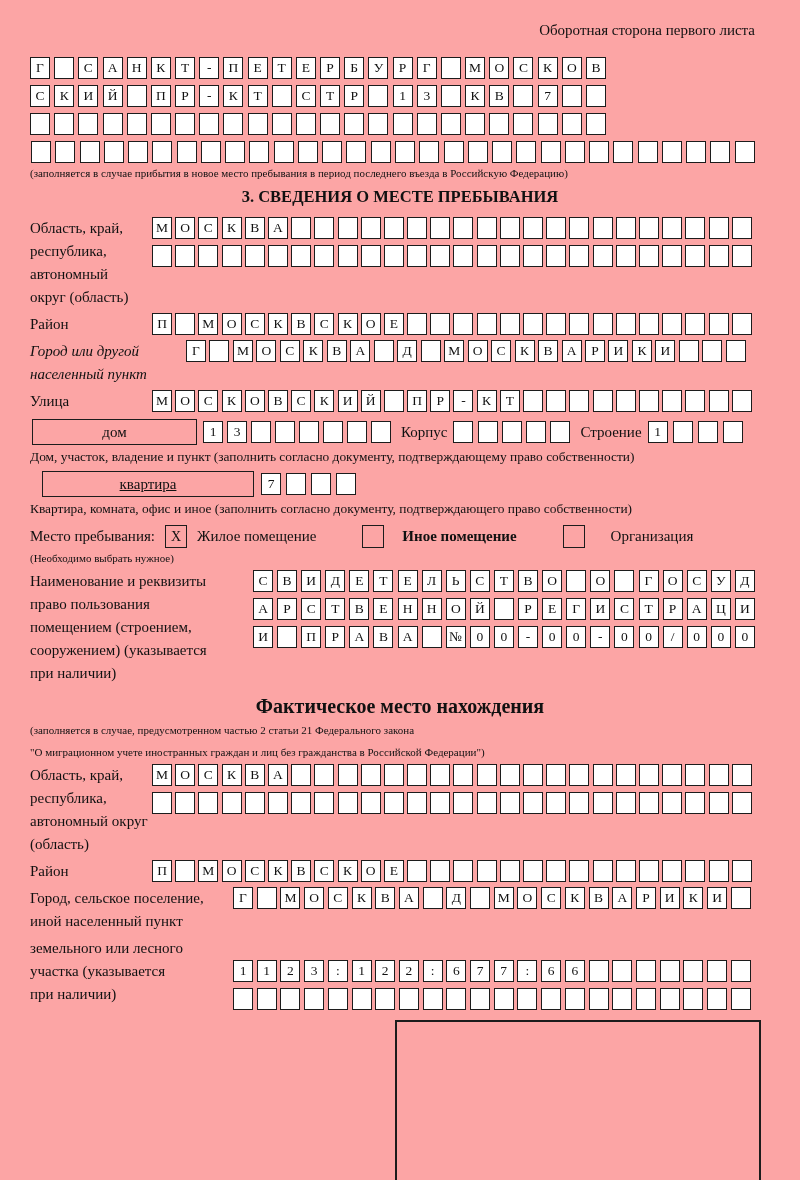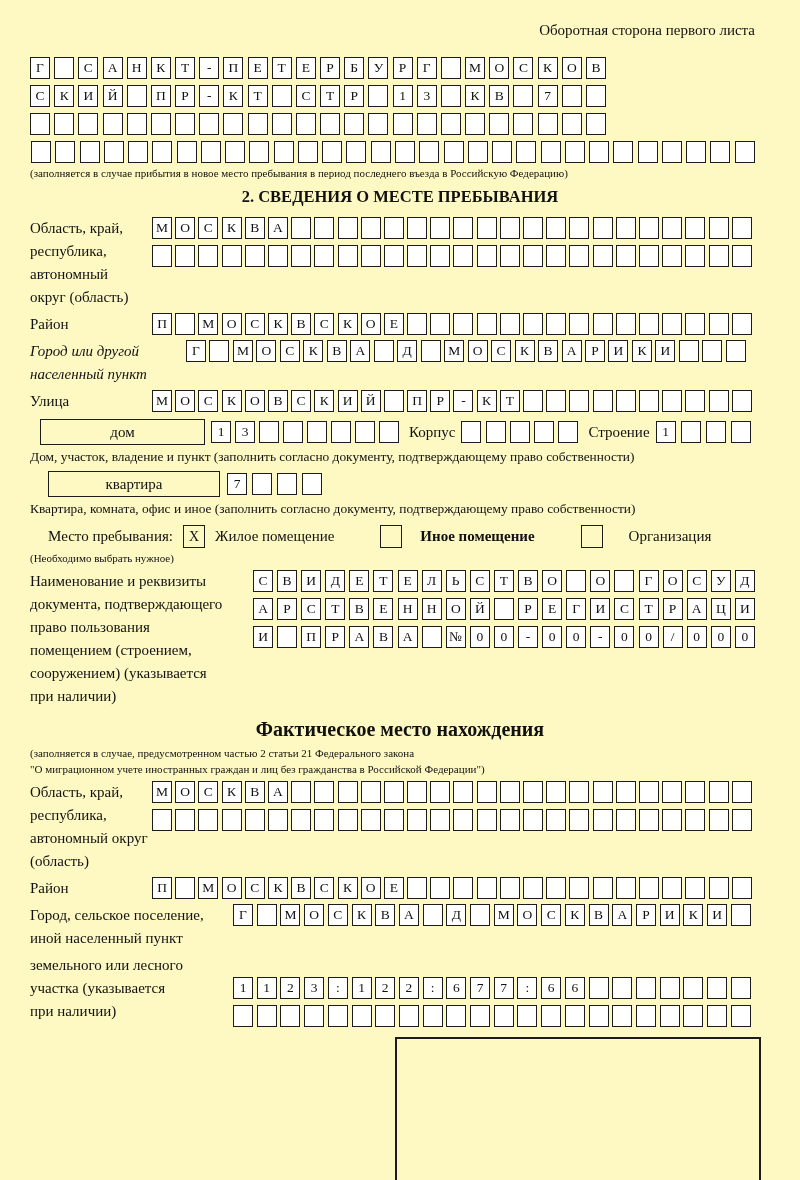--- a/index.html
+++ b/index.html
@@ -1,17 +1,17 @@
 <!DOCTYPE html>
 <html lang="ru"><head>
 <meta charset="utf-8">
 <style>
   html,body{margin:0;padding:0;background:#fff;}
   body{font-family:"Liberation Serif","DejaVu Serif",serif;color:#111;}
-  .page{position:relative;width:800px;height:1180px;margin:0 auto;background:#fef9c3;
+  .page{position:relative;width:800px;height:1180px;margin:0 auto;background:#fca5a5;
         box-sizing:border-box;padding:8px 30px 0 30px;overflow:hidden;}
   
   .side-note{text-align:right;font-size:15px;padding:14px 15px 0 0;margin-bottom:18px;}
   
   .frow{display:flex;align-items:flex-start;margin-bottom:4px;}
   .lbl{font-size:15px;line-height:23px;flex:0 0 auto;}
   .w148{width:148px;} .w122{width:122px;} .w156{width:156px;font-style:italic;} .w223{width:223px;} .w203{width:203px;}
   .rows{display:flex;flex-direction:column;row-gap:6px;}
   
   .boxrow{display:flex;justify-content:space-between;align-items:center;}
@@ -23,22 +23,22 @@
   .rw188{width:188px;} .rw117{width:117px;} .rw95{width:95px;}
   
   .note{font-size:11px;text-align:left;margin:4px 0 6px 0;}
   .sec-title{font-size:16.5px;font-weight:bold;text-align:center;margin:8px 0 10px 0;}
   .sub-title{font-size:20px;font-weight:bold;text-align:center;margin:10px 0 6px 0;}
   .note-left{font-size:13.4px;text-align:left;margin:3px 0 6px 0;}
   
   .inline-row{display:flex;align-items:center;margin:6px 0 4px 0;}
   .widebox{height:26px;box-sizing:border-box;border:1.5px solid #1c1c1c;
            display:flex;align-items:center;justify-content:center;font-size:15px;}
-  .wb165{width:165px;margin-left:10px;margin-right:6px;}
-  .wb200{width:172px;margin-left:18px;margin-right:7px;}
+  .wb165{width:165px;margin-left:2px;margin-right:6px;}
+  .wb200{width:212px;margin-left:12px;margin-right:7px;text-decoration:underline;}
   .small-lbl{font-size:15px;margin:0 6px 0 10px;}
   
   .stay-row{display:flex;align-items:center;margin:8px 0 2px 0;font-size:15px;}
   .checkcell{width:22px;height:23px;box-sizing:border-box;border:1.5px solid #1c1c1c;
              display:flex;align-items:center;justify-content:center;font-size:14px;flex:0 0 auto;}
   .stay-opt{display:flex;align-items:center;}
   
   .stamp-box{width:366px;height:172px;box-sizing:border-box;border:2px solid #1c1c1c;
              margin:10px 0 6px 365px;}
   .mt6{margin-top:6px;}
@@ -159,21 +159,21 @@
       <div class="cell"></div>
       <div class="cell"></div>
       <div class="cell"></div>
       <div class="cell"></div>
       <div class="cell"></div>
       <div class="cell"></div>
       <div class="cell"></div>
     </div>
   <div class="note">(заполняется в случае прибытия в новое место пребывания в период последнего въезда в Российскую Федерацию)</div>
 
-  <div class="sec-title">2. СВЕДЕНИЯ О МЕСТЕ ПРЕБЫВАНИЯ</div>
+  <div class="sec-title">3. СВЕДЕНИЯ О МЕСТЕ ПРЕБЫВАНИЯ</div>
 
   <div class="frow">
     <div class="lbl w122">
         <div>Область, край,</div>
         <div>республика,</div>
         <div>автономный</div>
         <div>округ (область)</div>
       </div>
     <div class="rows">
       <div class="boxrow rw600">
@@ -368,43 +368,42 @@
 
   <div class="inline-row">
     <div class="widebox wb200">квартира</div>
     <div class="boxrow rw95">
         <div class="cell">7</div>
         <div class="cell"></div>
         <div class="cell"></div>
         <div class="cell"></div>
       </div>
   </div>
-  <div class="note-left">Квартира, комната, офис и иное (заполнить согласно документу, подтверждающему право собственности)</div>
+  <div class="note-left">Квартира, комната, офис и иное (заполнить согласно документу, подтверждающего право собственности)</div>
 
   <div class="stay-row">
-    <span style="margin-right:10px;margin-left:18px;">Место пребывания:</span>
+    <span style="margin-right:10px;">Место пребывания:</span>
     <span class="stay-opt">
       <span class="checkcell">X</span>
       <span style="margin:0 46px 0 10px;">Жилое помещение</span>
     </span>
     <span class="stay-opt">
       <span class="checkcell"></span>
       <span style="margin:0 46px 0 18px;font-weight:bold;">Иное помещение</span>
     </span>
     <span class="stay-opt">
       <span class="checkcell"></span>
       <span style="margin-left:26px;">Организация</span>
     </span>
   </div>
   <div class="note" style="width:620px;">(Необходимо выбрать нужное)</div>
 
   <div class="frow">
     <div class="lbl w223">
         <div>Наименование и реквизиты</div>
-        <div>документа, подтверждающего</div>
         <div>право пользования</div>
         <div>помещением (строением,</div>
         <div>сооружением) (указывается</div>
         <div>при наличии)</div>
       </div>
     <div class="rows">
       <div class="boxrow rw502">
           <div class="cell">С</div>
           <div class="cell">В</div>
           <div class="cell">И</div>
@@ -470,21 +469,21 @@
           <div class="cell">0</div>
           <div class="cell">/</div>
           <div class="cell">0</div>
           <div class="cell">0</div>
           <div class="cell">0</div>
         </div>
     </div>
   </div>
 
   <div class="sub-title">Фактическое место нахождения</div>
-  <div class="note" style="margin-bottom:4px;">(заполняется в случае, предусмотренном частью 2 статьи 21 Федерального закона</div>
+  <div class="note" style="margin-bottom:10px;">(заполняется в случае, предусмотренном частью 2 статьи 21 Федерального закона</div>
   <div class="note">"О миграционном учете иностранных граждан и лиц без гражданства в Российской Федерации")</div>
 
   <div class="frow">
     <div class="lbl w122">
         <div>Область, край,</div>
         <div>республика,</div>
         <div>автономный округ</div>
         <div>(область)</div>
       </div>
     <div class="rows">

